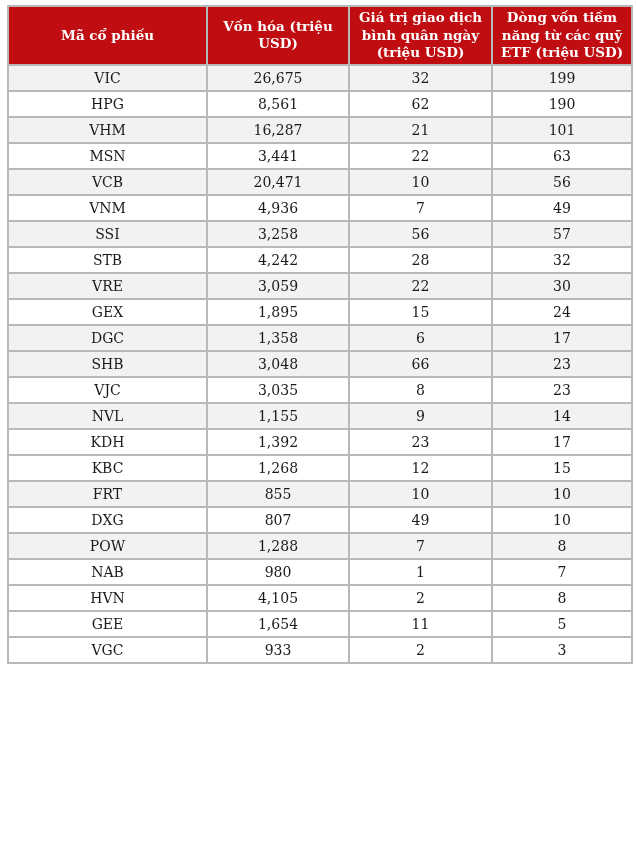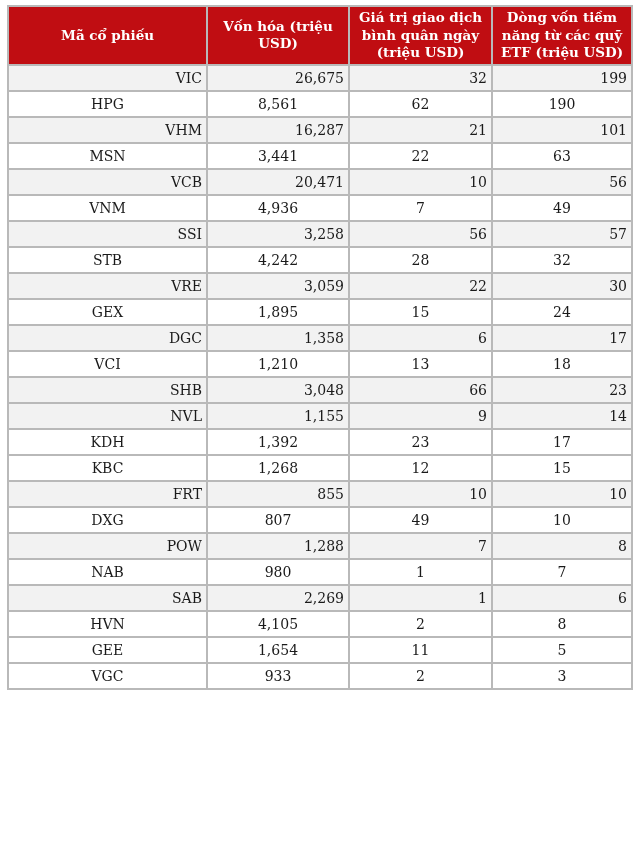--- a/index.html
+++ b/index.html
@@ -39,21 +39,20 @@
   table.data-table td {
     font-size: 14px;
     color: #1a1a1a;
     height: 24px;
     padding: 0 4px;
     background: #ffffff;
     line-height: 1;
   }
   table.data-table tr.alt td {
     background: #f2f2f2;
-    text-align: right;
   }
 </style>
 </head>
 <body>
 
 <div class="page">
   <table class="data-table">
     <colgroup>
       <col style="width:199px">
       <col style="width:142px">
@@ -128,32 +127,32 @@
           <td>1,895</td>
           <td>15</td>
           <td>24</td>
         </tr>
         <tr class="alt">
           <td>DGC</td>
           <td>1,358</td>
           <td>6</td>
           <td>17</td>
         </tr>
-        <tr>
-          <td>VCI</td>
-          <td>1,210</td>
-          <td>13</td>
-          <td>18</td>
-        </tr>
         <tr class="alt">
           <td>SHB</td>
           <td>3,048</td>
           <td>66</td>
           <td>23</td>
         </tr>
+        <tr>
+          <td>VJC</td>
+          <td>3,035</td>
+          <td>8</td>
+          <td>23</td>
+        </tr>
         <tr class="alt">
           <td>NVL</td>
           <td>1,155</td>
           <td>9</td>
           <td>14</td>
         </tr>
         <tr>
           <td>KDH</td>
           <td>1,392</td>
           <td>23</td>
@@ -181,26 +180,20 @@
           <td>POW</td>
           <td>1,288</td>
           <td>7</td>
           <td>8</td>
         </tr>
         <tr>
           <td>NAB</td>
           <td>980</td>
           <td>1</td>
           <td>7</td>
-        </tr>
-        <tr class="alt">
-          <td>SAB</td>
-          <td>2,269</td>
-          <td>1</td>
-          <td>6</td>
         </tr>
         <tr>
           <td>HVN</td>
           <td>4,105</td>
           <td>2</td>
           <td>8</td>
         </tr>
         <tr>
           <td>GEE</td>
           <td>1,654</td>

